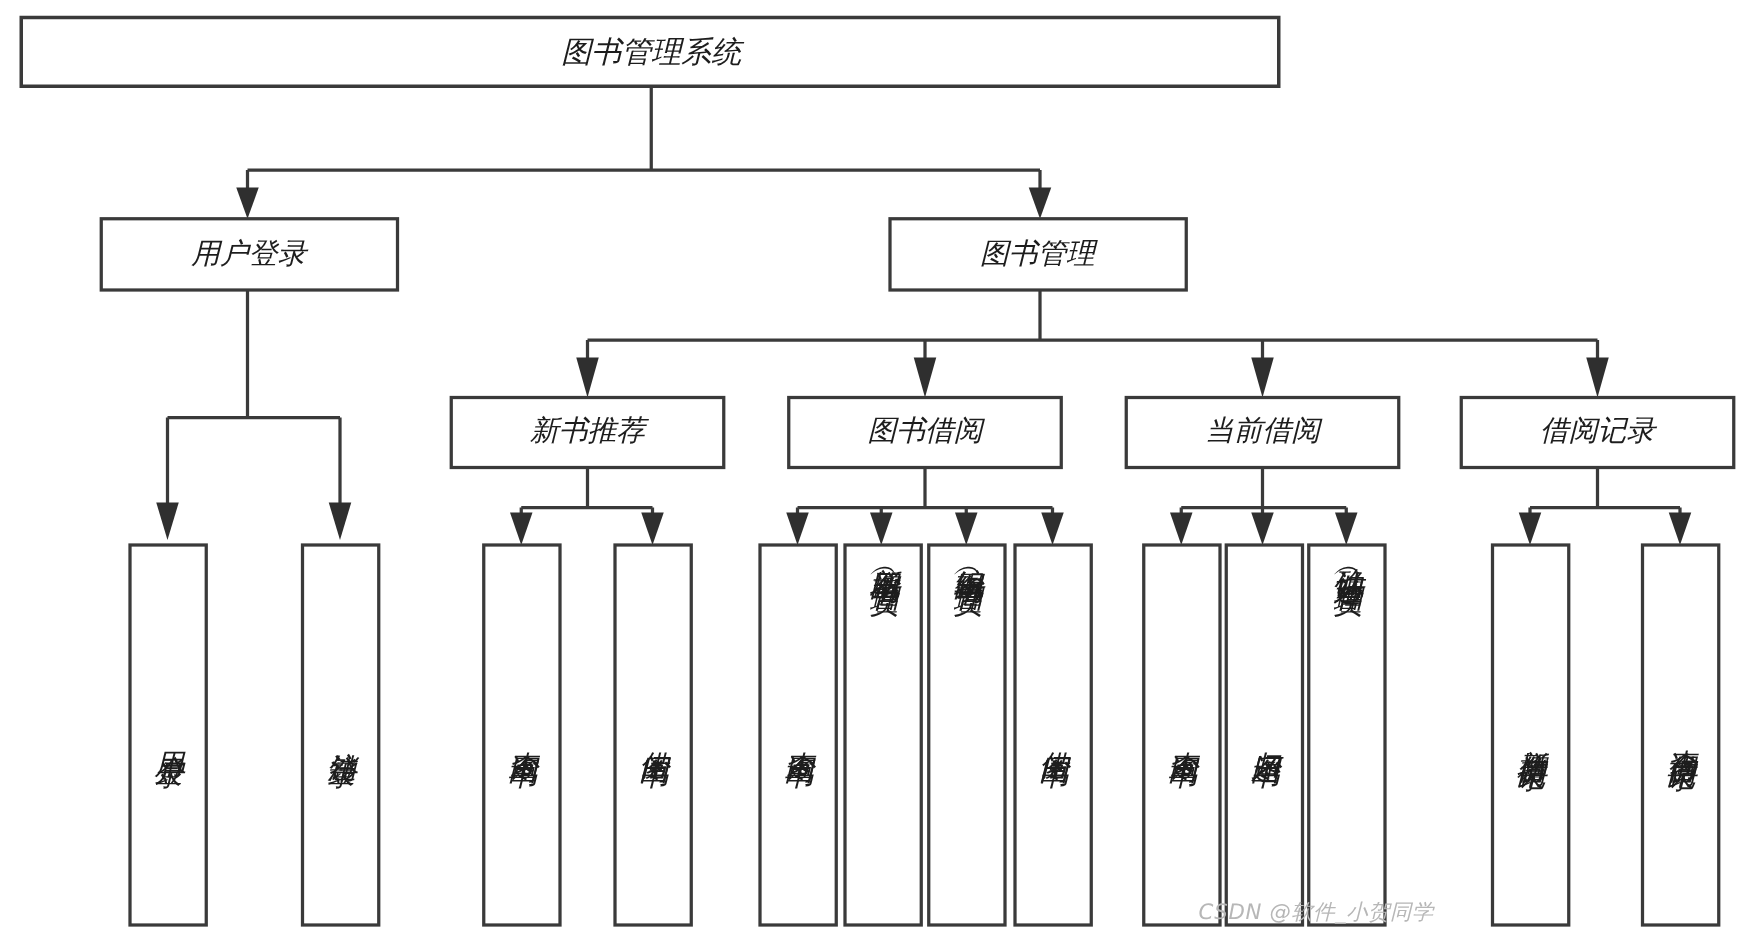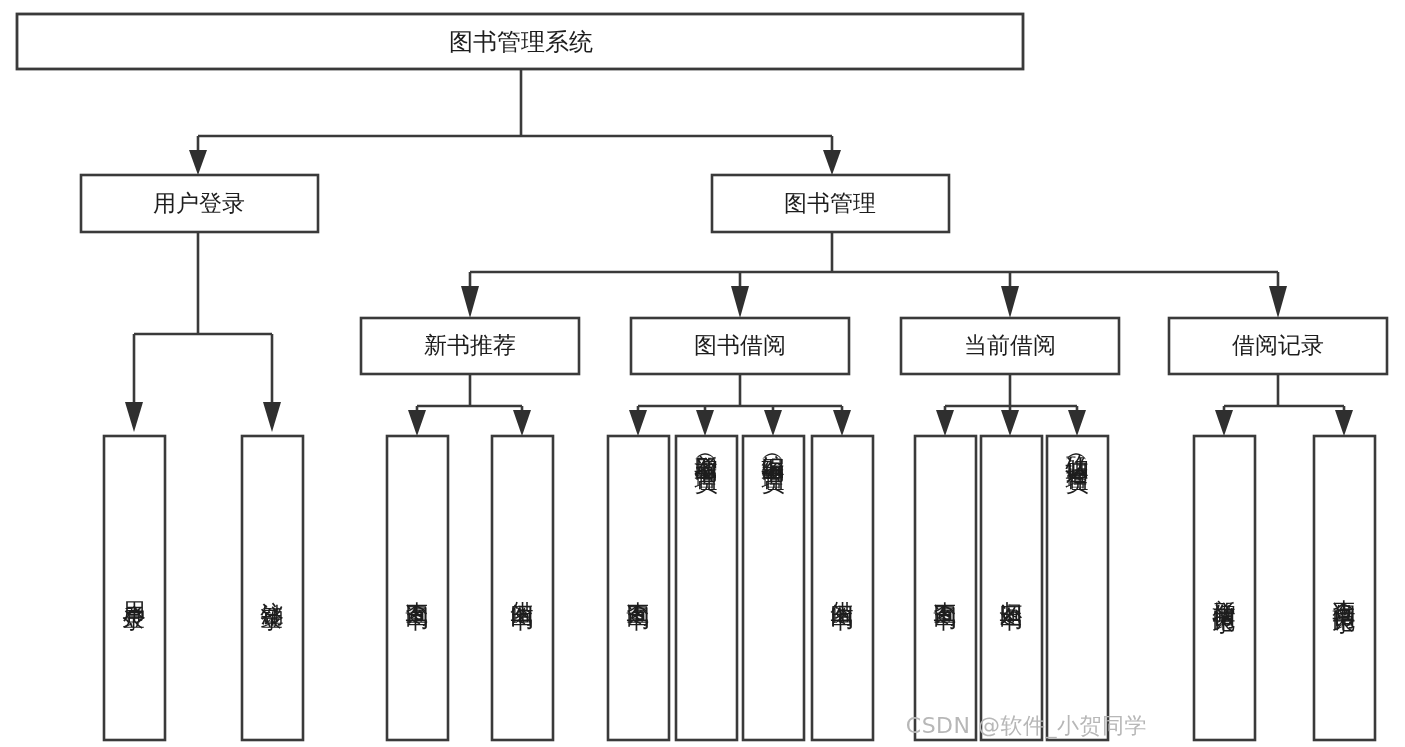--- a/index.html
+++ b/index.html
@@ -12,20 +12,21 @@
     width: 1405px;
     height: 747px;
     font-family: "DejaVu Sans", "Liberation Sans", sans-serif;
     overflow: hidden;
     position: relative;
   }
   #diagram-root {
     position: relative;
     width: 1161px;
     height: 747px;
+    font-style: italic;
   }
   svg#diagram-svg {
     position: absolute;
     left: 0;
     top: 0;
     width: 1405px;
     height: 747px;
   }
   .node-box {
     fill: #ffffff;
@@ -77,21 +78,21 @@
     letter-spacing: 2.5px;
     color: #1d1d1d;
     white-space: nowrap;
     text-align: center;
   }
   .watermark {
     position: absolute;
     right: 14px;
     bottom: 6px;
     font-family: "DejaVu Sans", "Liberation Sans", sans-serif;
-    font-size: 22px;
+    font-size: 17px;
     color: #b7b7b7;
     letter-spacing: 0.5px;
     white-space: nowrap;
   }
 </style>
 </head>
 <body>
 
 <div id="diagram-root">
 

